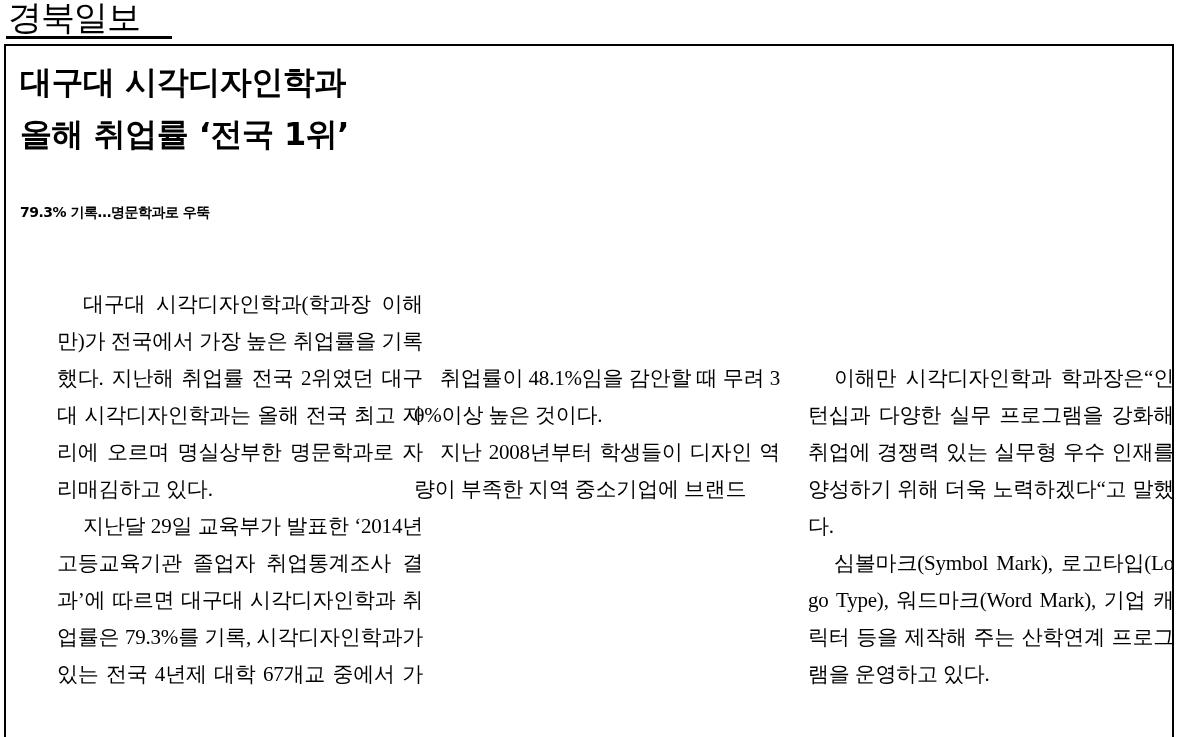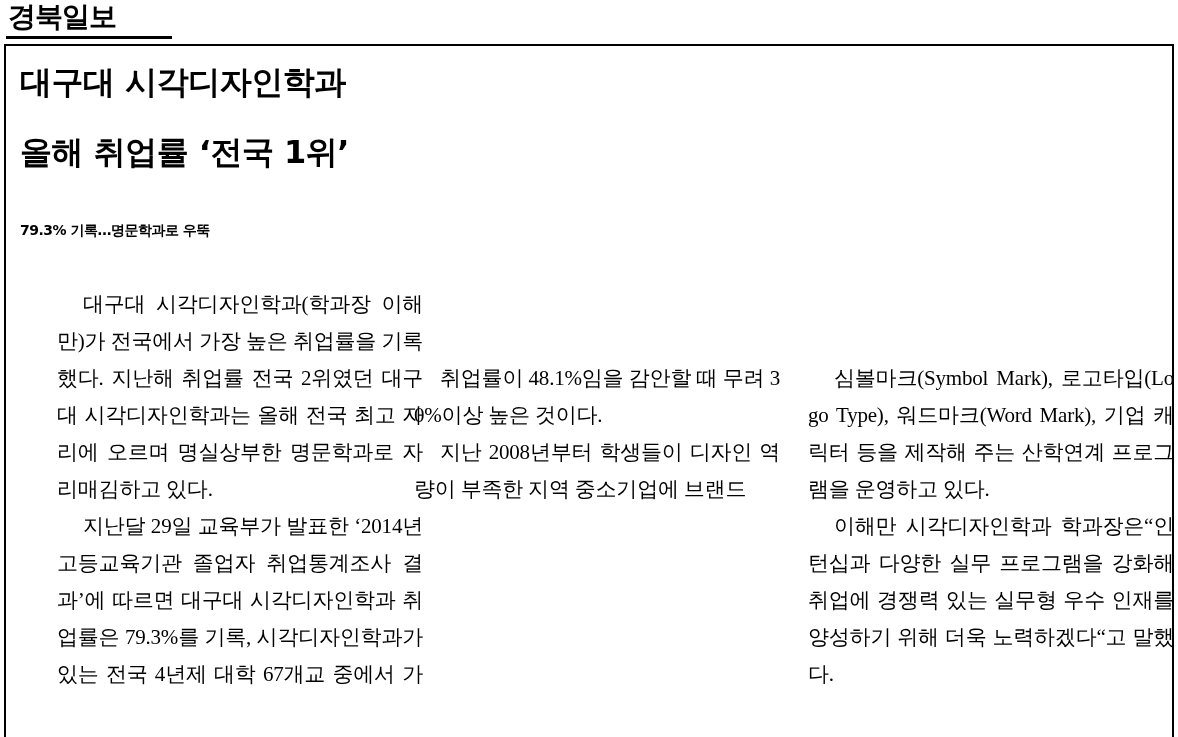--- a/index.html
+++ b/index.html
@@ -26,22 +26,22 @@
     position: relative;
     height: 40px;
     padding: 2px 8px 0 8px;
     box-sizing: border-box;
   }
   .masthead-title {
     position: absolute;
     left: 8px;
     top: 2px;
     font-family: "DejaVu Sans", sans-serif;
-    font-weight: bold;
-    font-size: 28px;
+    font-weight: normal;
+    font-size: 34px;
     letter-spacing: -1px;
     line-height: 30px;
     white-space: nowrap;
     text-align: center;
   }
   .masthead-underline {
     position: absolute;
     left: 6px;
     top: 36px;
     width: 166px;
@@ -73,21 +73,20 @@
 
   .headline {
     font-family: "DejaVu Sans", sans-serif;
     font-weight: bold;
     font-size: 32px;
     line-height: 52px;
     letter-spacing: -0.5px;
     margin: 4px 0 0 0;
   }
   .headline .line2 {
-    margin-top: 18px;
   }
   .subhead {
     font-family: "DejaVu Sans", sans-serif;
     font-weight: bold;
     font-size: 14px;
     letter-spacing: -0.5px;
     margin-top: 44px;
   }
 
   
@@ -170,22 +169,22 @@
       </div>
 
       <div class="col col2">
         <div class="col-offset"></div>
         <p>취업률이 48.1%임을 감안할 때 무려 30%이상 높은 것이다.</p>
         <p>지난 2008년부터 학생들이 디자인 역량이 부족한 지역 중소기업에 브랜드</p>
       </div>
 
       <div class="col col3">
         <div class="col-offset"></div>
+        <p>이해만 시각디자인학과 학과장은“인턴십과 다양한 실무 프로그램을 강화해 취업에 경쟁력 있는 실무형 우수 인재를 양성하기 위해 더욱 노력하겠다“고 말했다.</p>
         <p>심볼마크(Symbol Mark), 로고타입(Logo Type), 워드마크(Word Mark), 기업 캐릭터 등을 제작해 주는 산학연계 프로그램을 운영하고 있다.</p>
-        <p>이해만 시각디자인학과 학과장은“인턴십과 다양한 실무 프로그램을 강화해 취업에 경쟁력 있는 실무형 우수 인재를 양성하기 위해 더욱 노력하겠다“고 말했다.</p>
         <p class="byline">
           
           
         </p>
       </div>
 
     </div>
   </div>
 
   <div class="footer-size">(17.6*9.9)cm</div>

